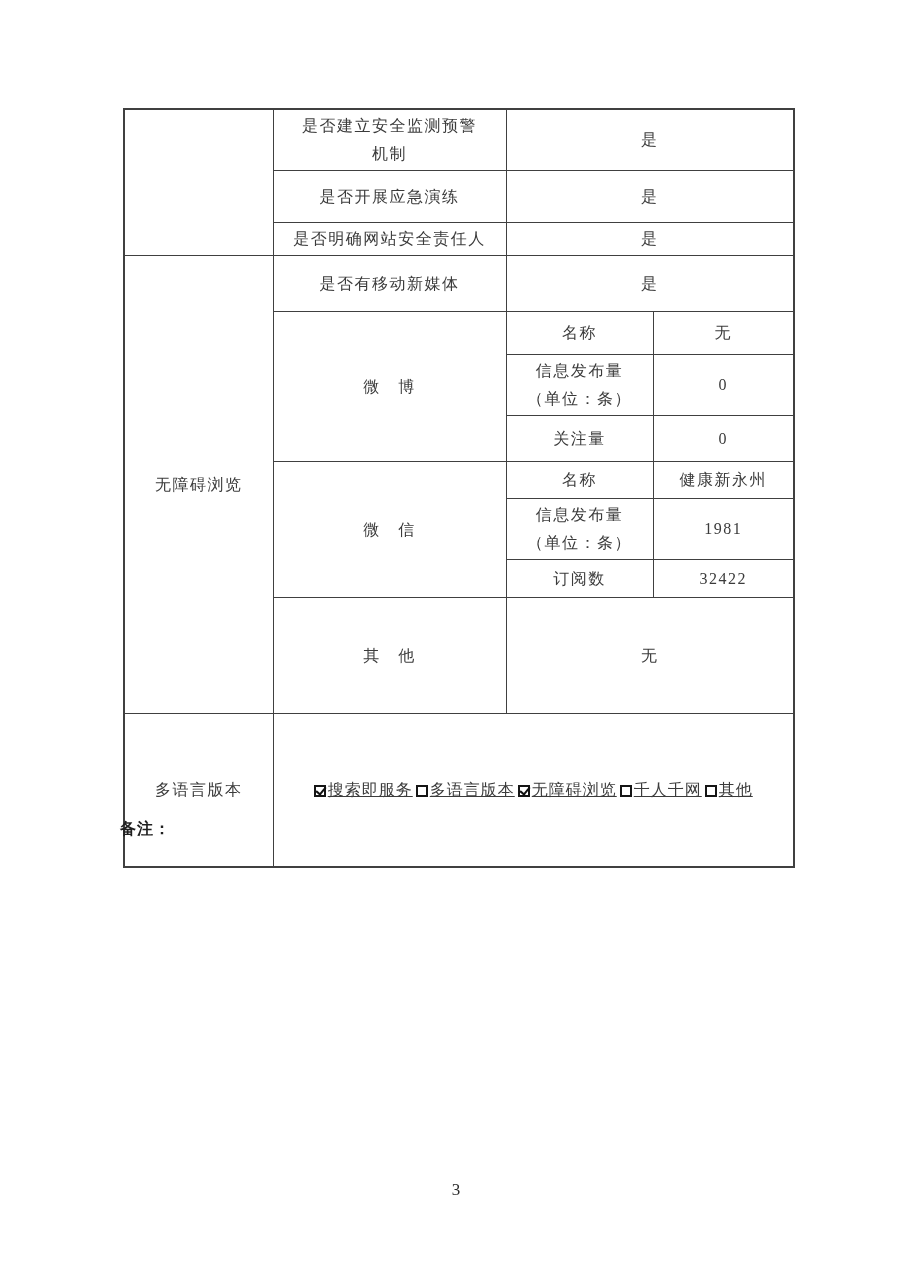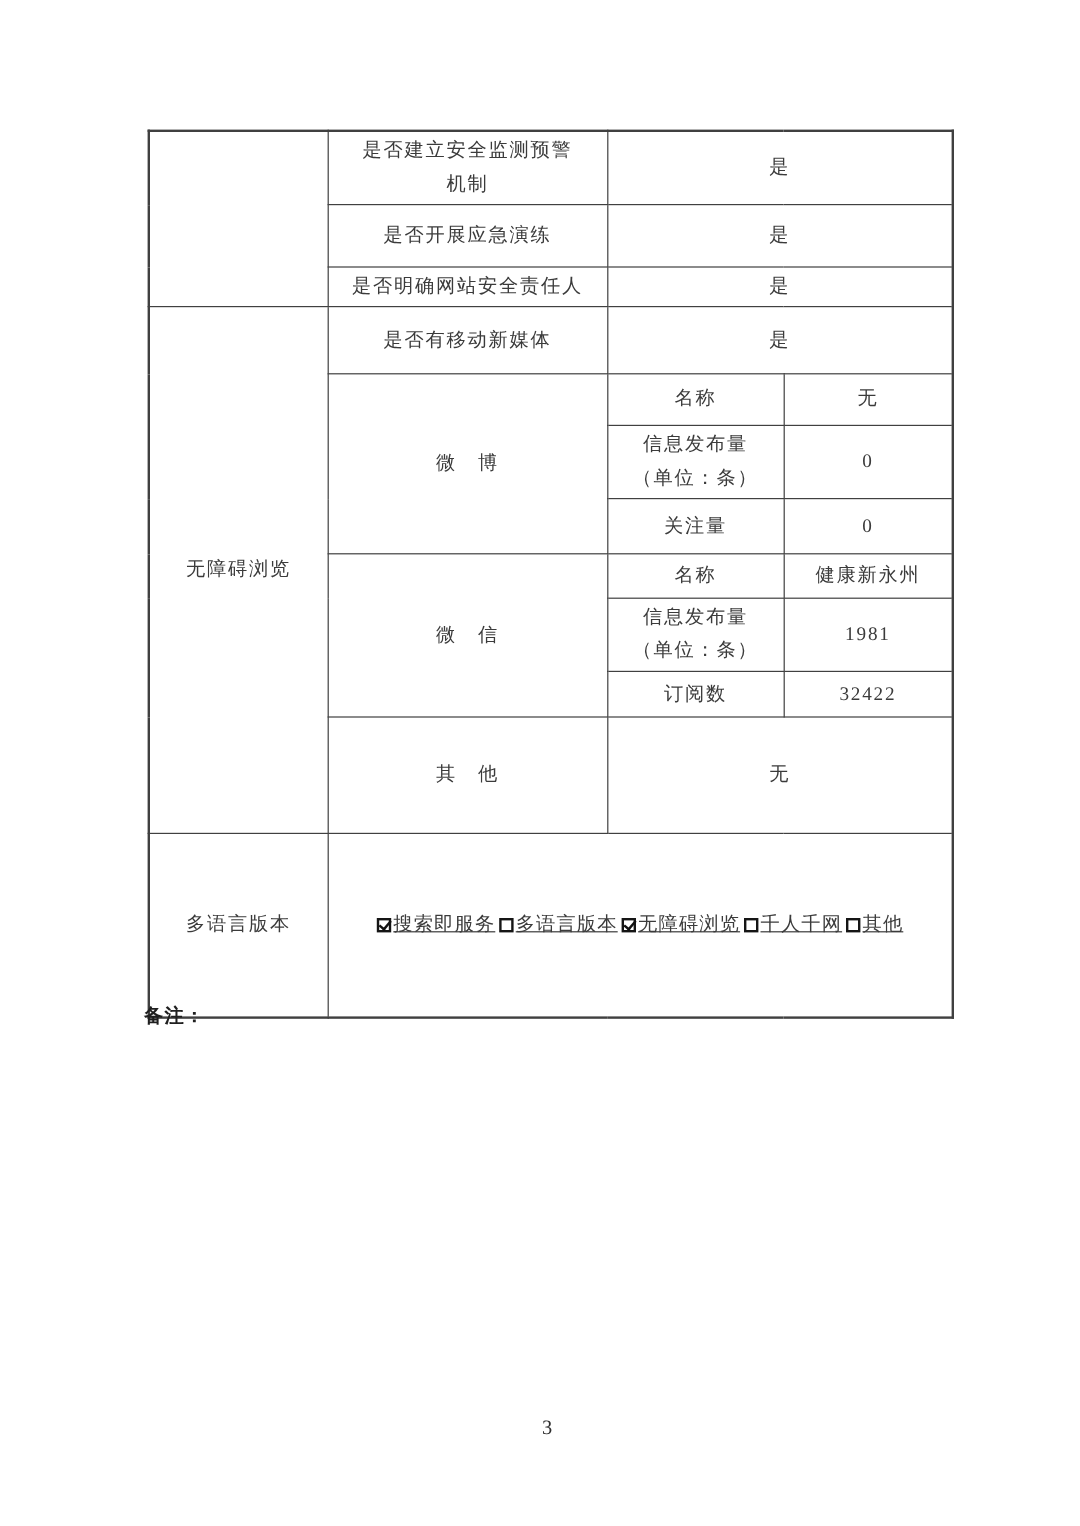--- a/index.html
+++ b/index.html
@@ -37,21 +37,21 @@
   .cb:first-child { margin-left:0; }
   .cb.checked::after {
     content:""; position:absolute; left:0px; top:0px;
     width:8px; height:4px;
     border-left:2px solid #111; border-bottom:2px solid #111;
     transform:rotate(-50deg);
   }
 
   
   .note {
-    position:absolute; left:120px; top:837px;
+    position:absolute; left:120px; top:819px;
     font-family:"Liberation Sans","DejaVu Sans",sans-serif;
     font-weight:bold; font-size:16px; color:#1f1f1f; letter-spacing:1px;
   }
   .pageno {
     position:absolute; left:0; top:1180px; width:912px;
     text-align:center; font-size:17px; color:#2e2e2e;
   }
 </style>
 </head>
 <body>
@@ -112,21 +112,21 @@
           <td>
             <span>信息发布量</span><br>
             <span>（单位：条）</span>
           </td>
           <td class="num">1981</td>
         </tr>
         <tr style="height:38px">
           <td>订阅数</td>
           <td class="num">32422</td>
         </tr>
-        <tr style="height:97px">
+        <tr style="height:116px">
           <td>其　他</td>
           <td colspan="2">无</td>
         </tr>
 
         <tr style="height:153px">
           <td>多语言版本</td>
           <td colspan="3">
             <span class="cb-line">
               <span class="cb checked"></span><span>搜索即服务</span><span class="cb"></span><span>多语言版本</span><span class="cb checked"></span><span>无障碍浏览</span><span class="cb"></span><span>千人千网</span><span class="cb"></span><span>其他</span>
             </span>

